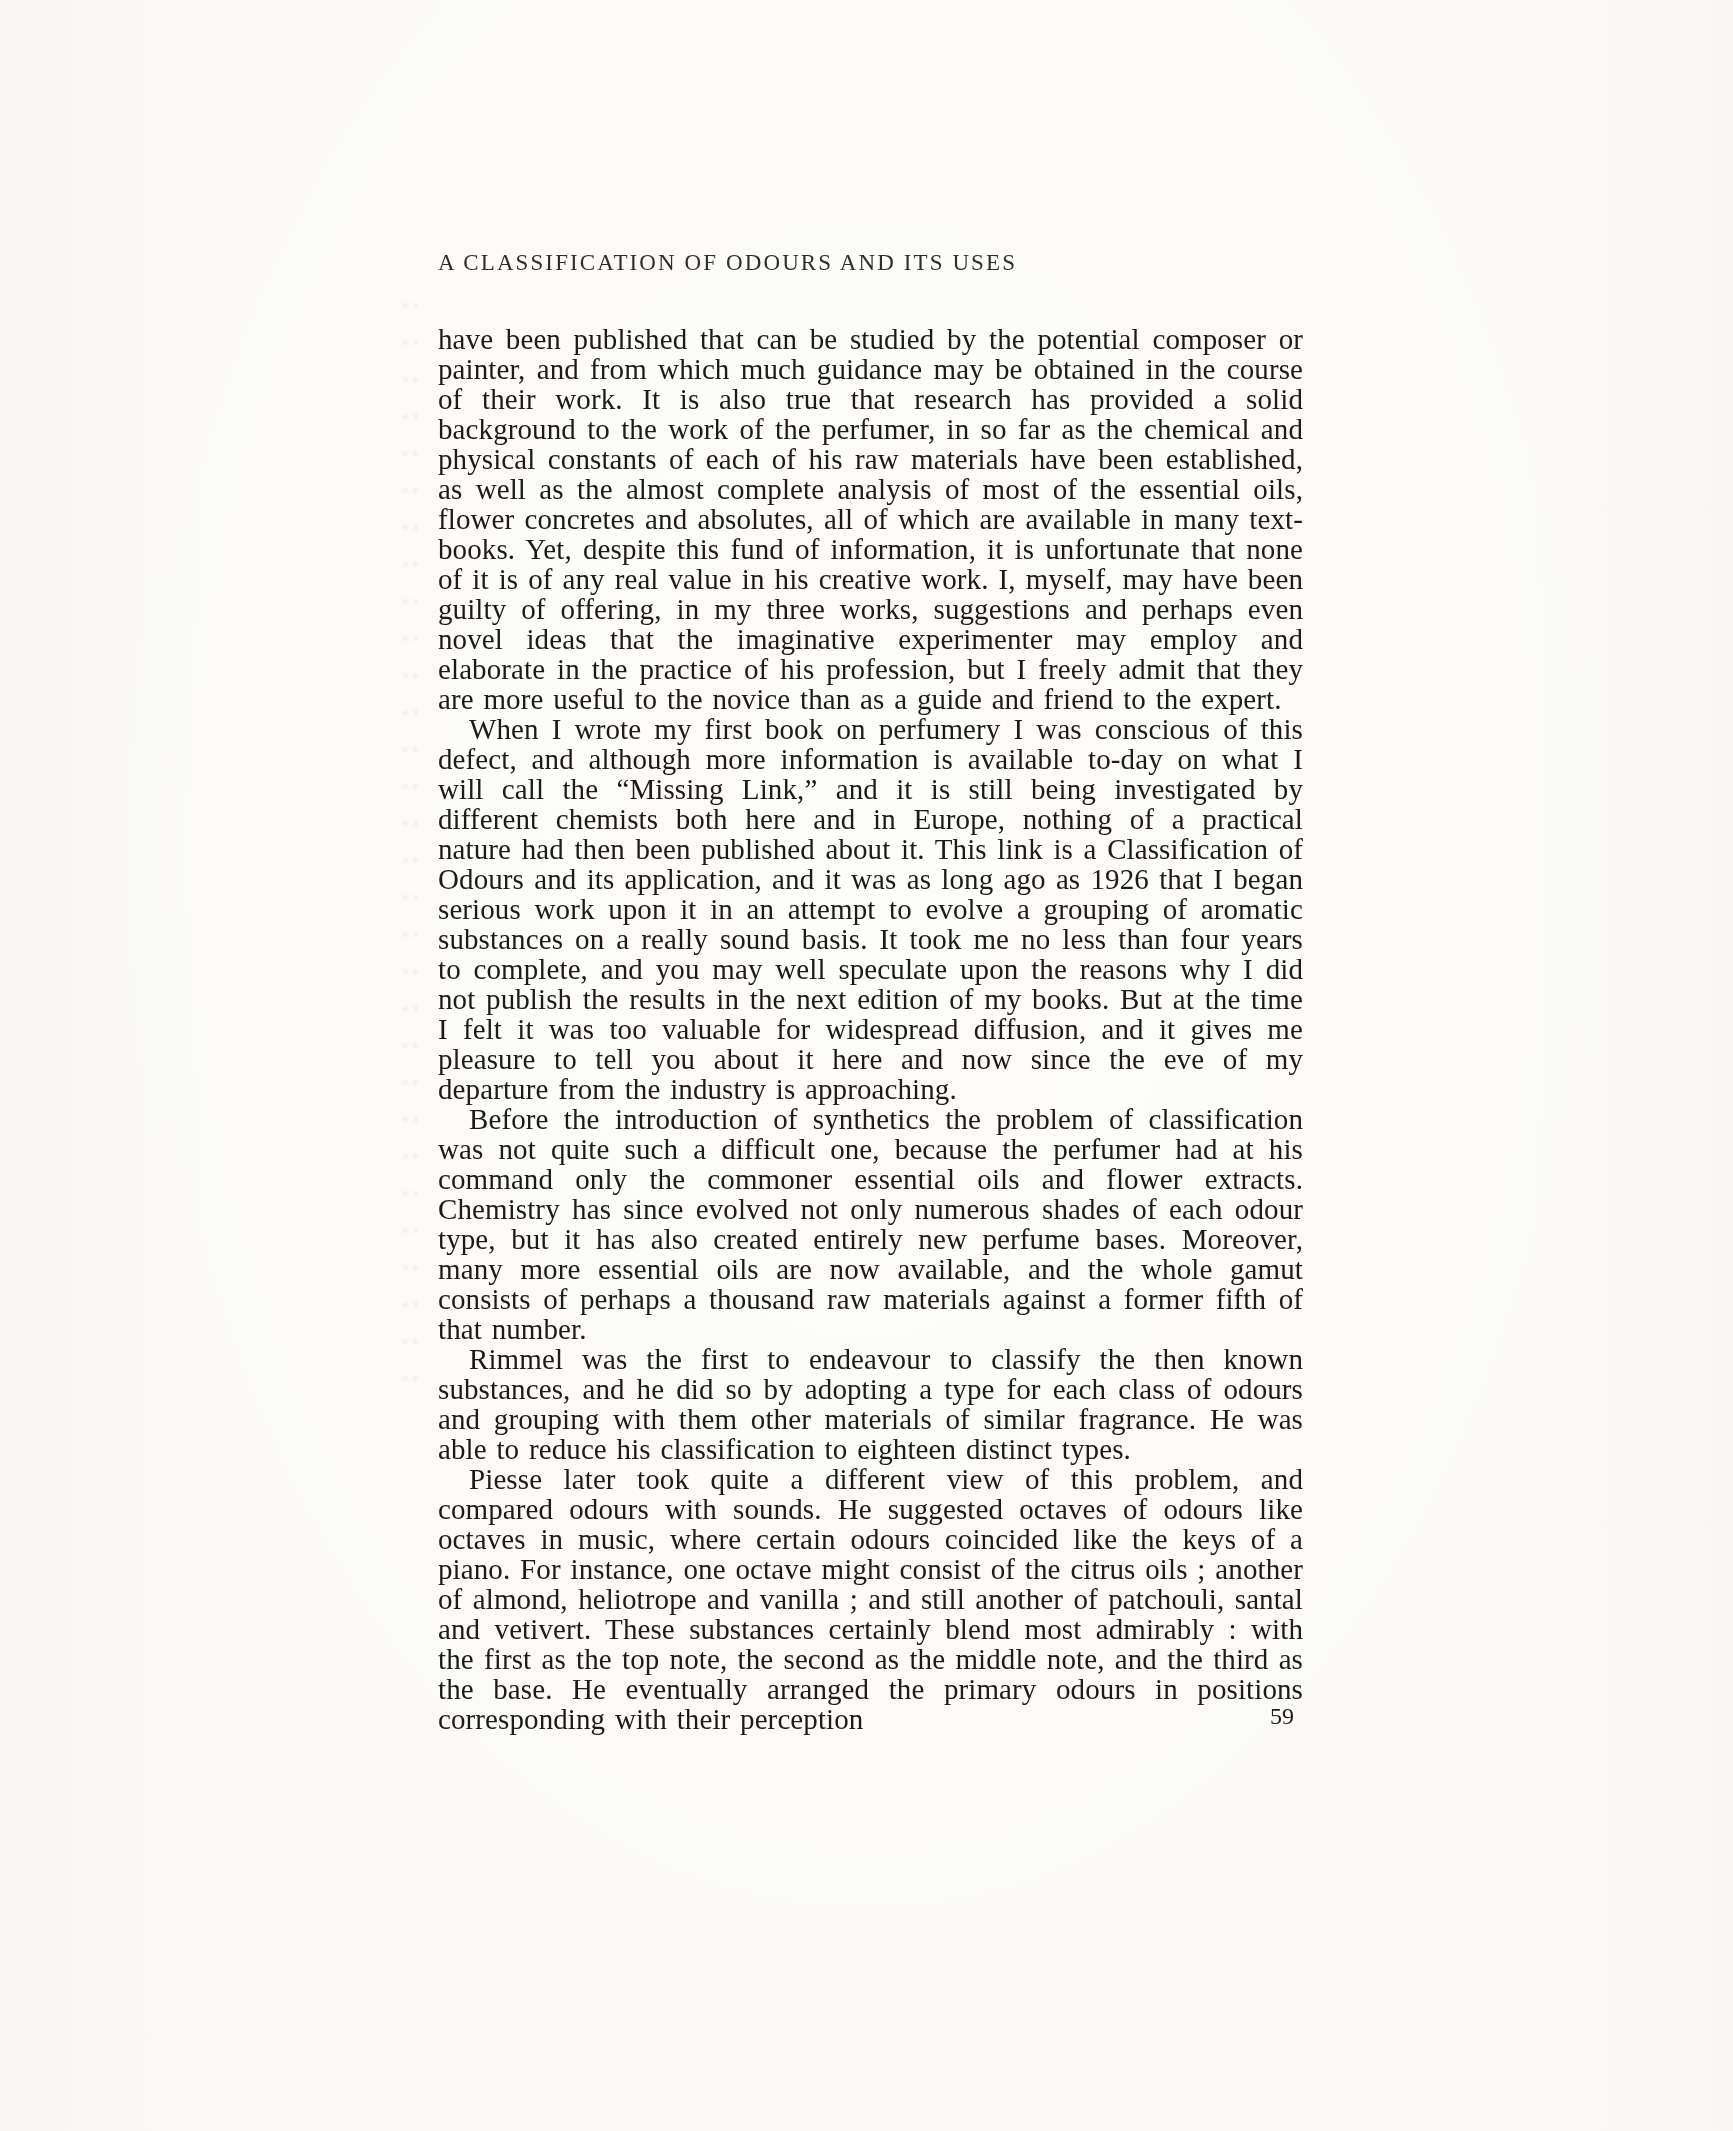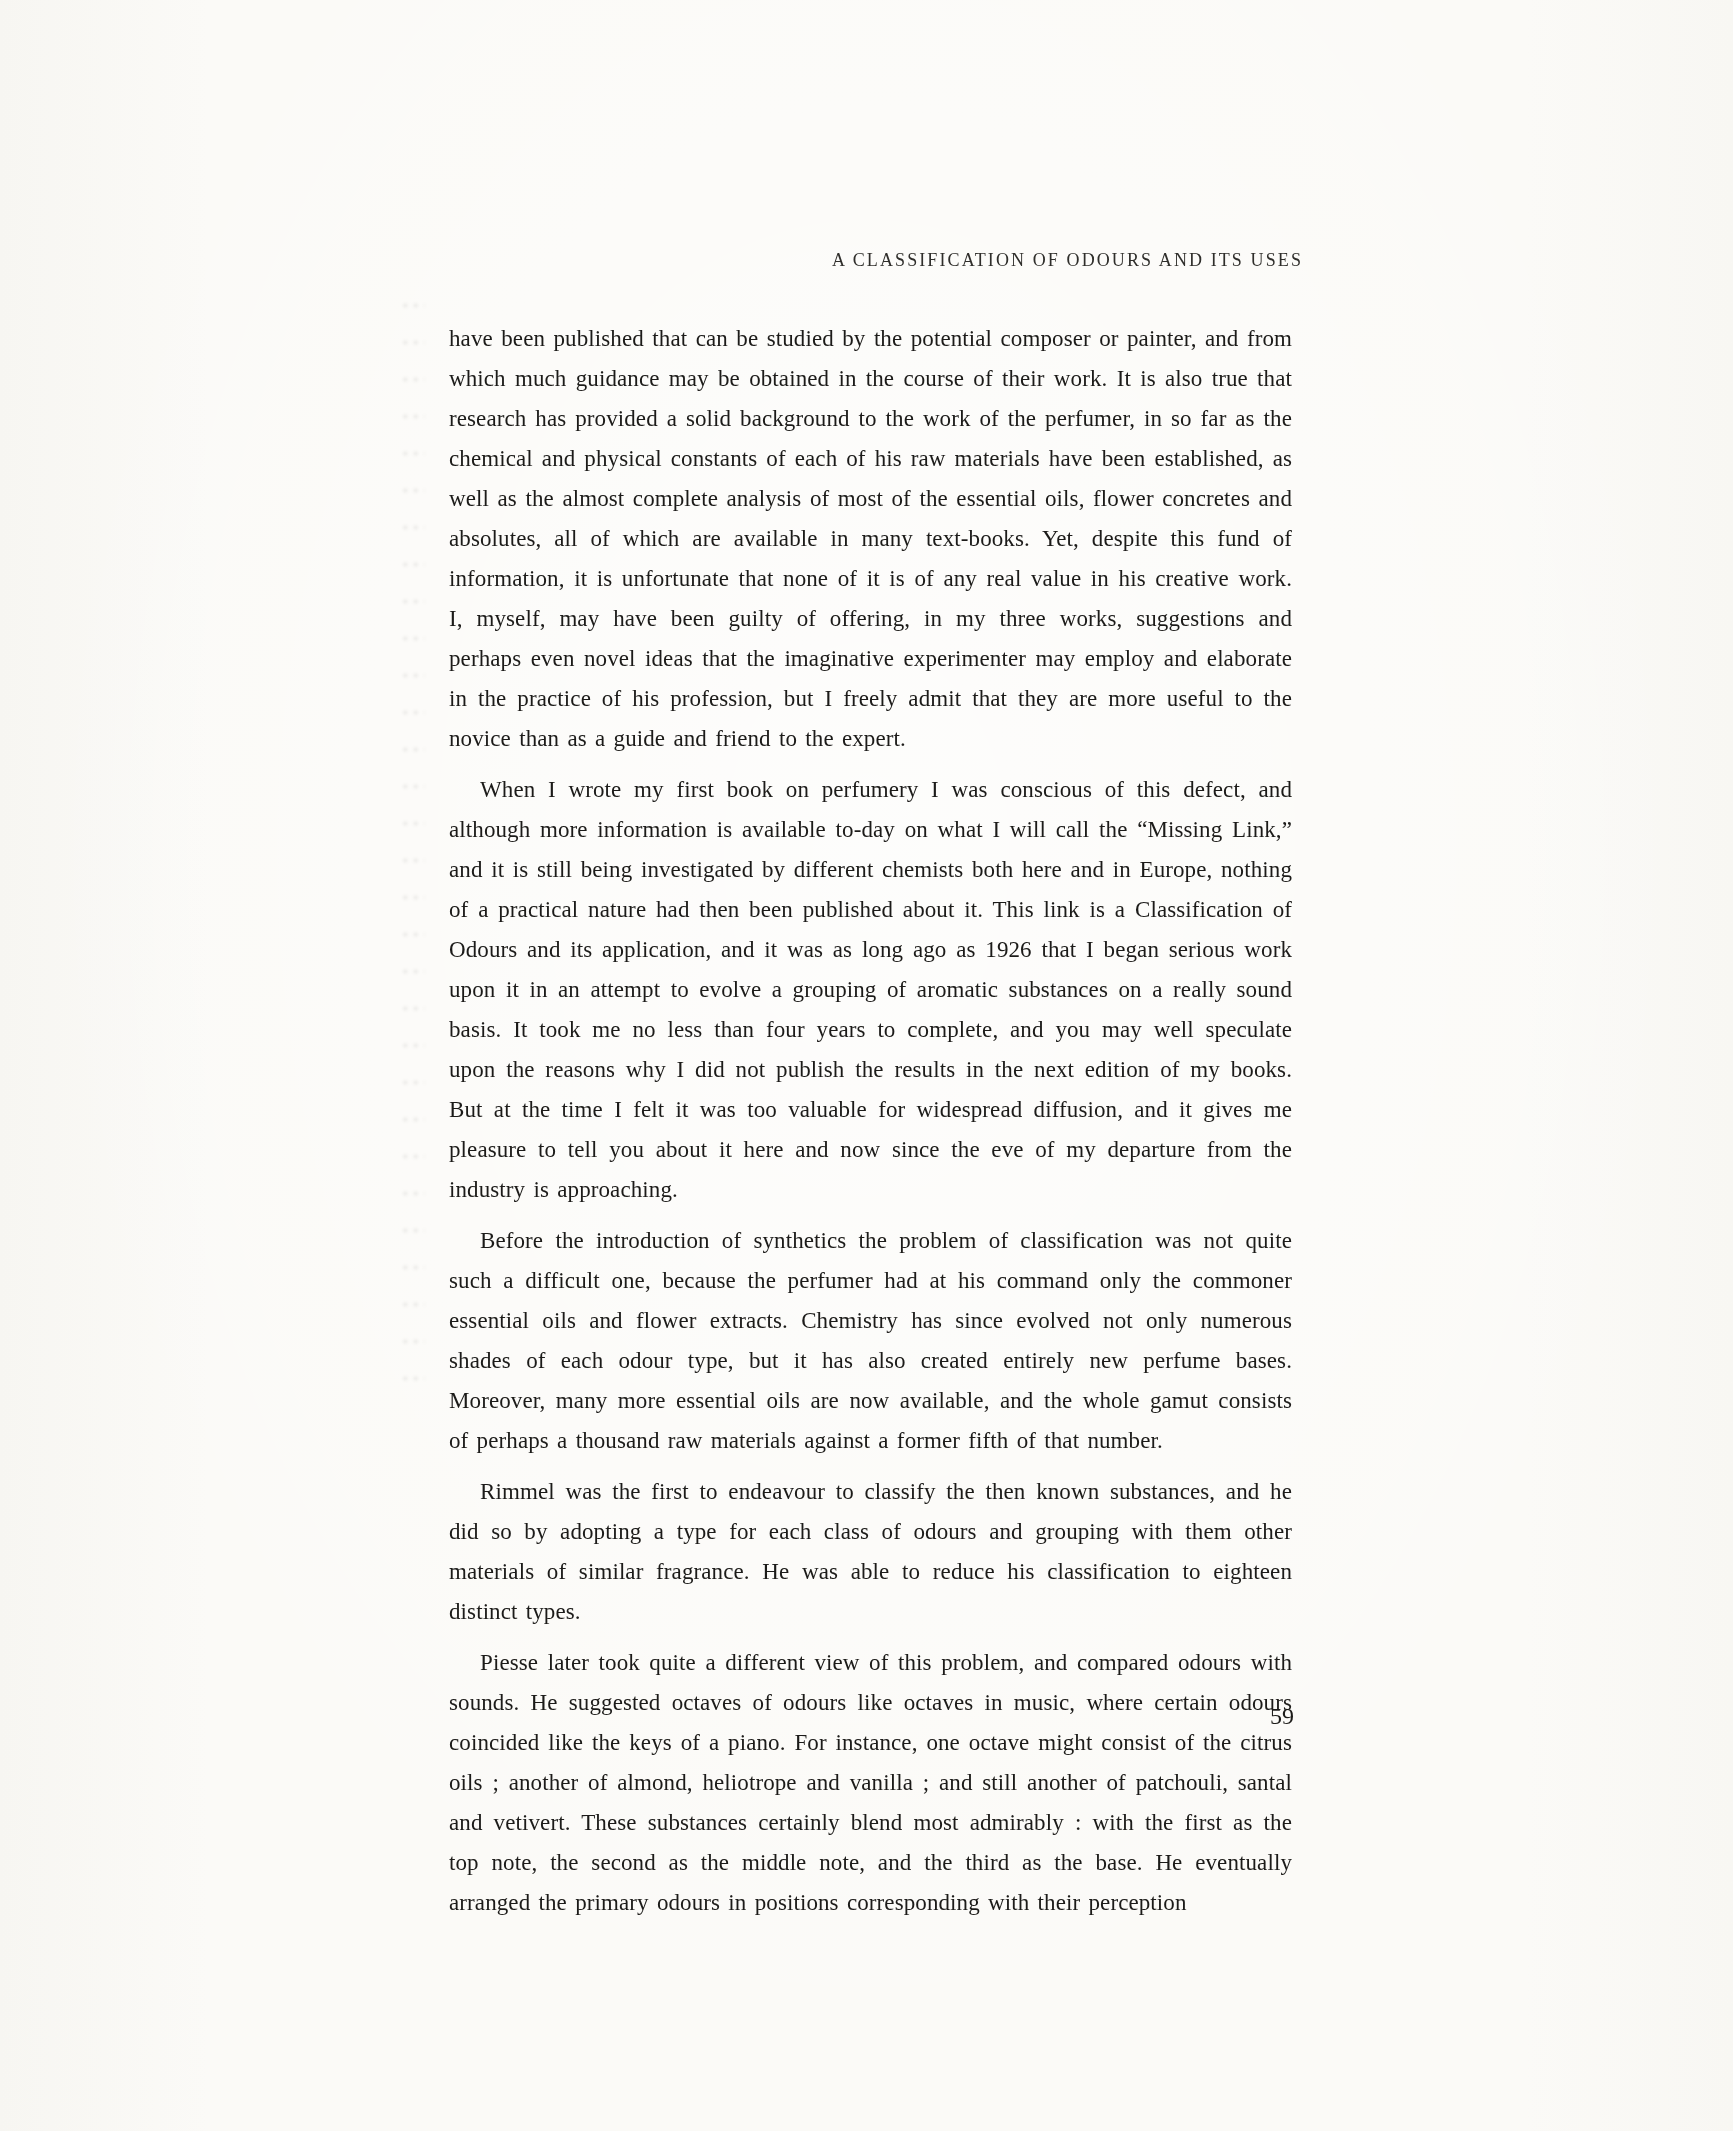--- a/index.html
+++ b/index.html
@@ -34,31 +34,31 @@
     opacity: 0.13;
     filter: blur(1.4px);
   }
   .text-block {
     position: absolute;
     left: 438px;
     top: 250px;
     width: 865px;
   }
   .page-header {
-    text-align: right;
-    font-size: 18px;
+    text-align: left;
+    font-size: 23px;
     letter-spacing: 2.1px;
     color: #2f2e2b;
     margin: 0 0 48px 0;
     font-variant: small-caps;
   }
   .body-text p {
-    margin: 11px;
-    font-size: 23px;
-    line-height: 40px;
+    margin: 0;
+    font-size: 29px;
+    line-height: 30px;
     text-align: justify;
     word-spacing: 2.4px;
     letter-spacing: 0.1px;
     color: #1c1b19;
   }
   .body-text p.indent {
     text-indent: 31px;
   }
   .page-number {
     position: absolute;

